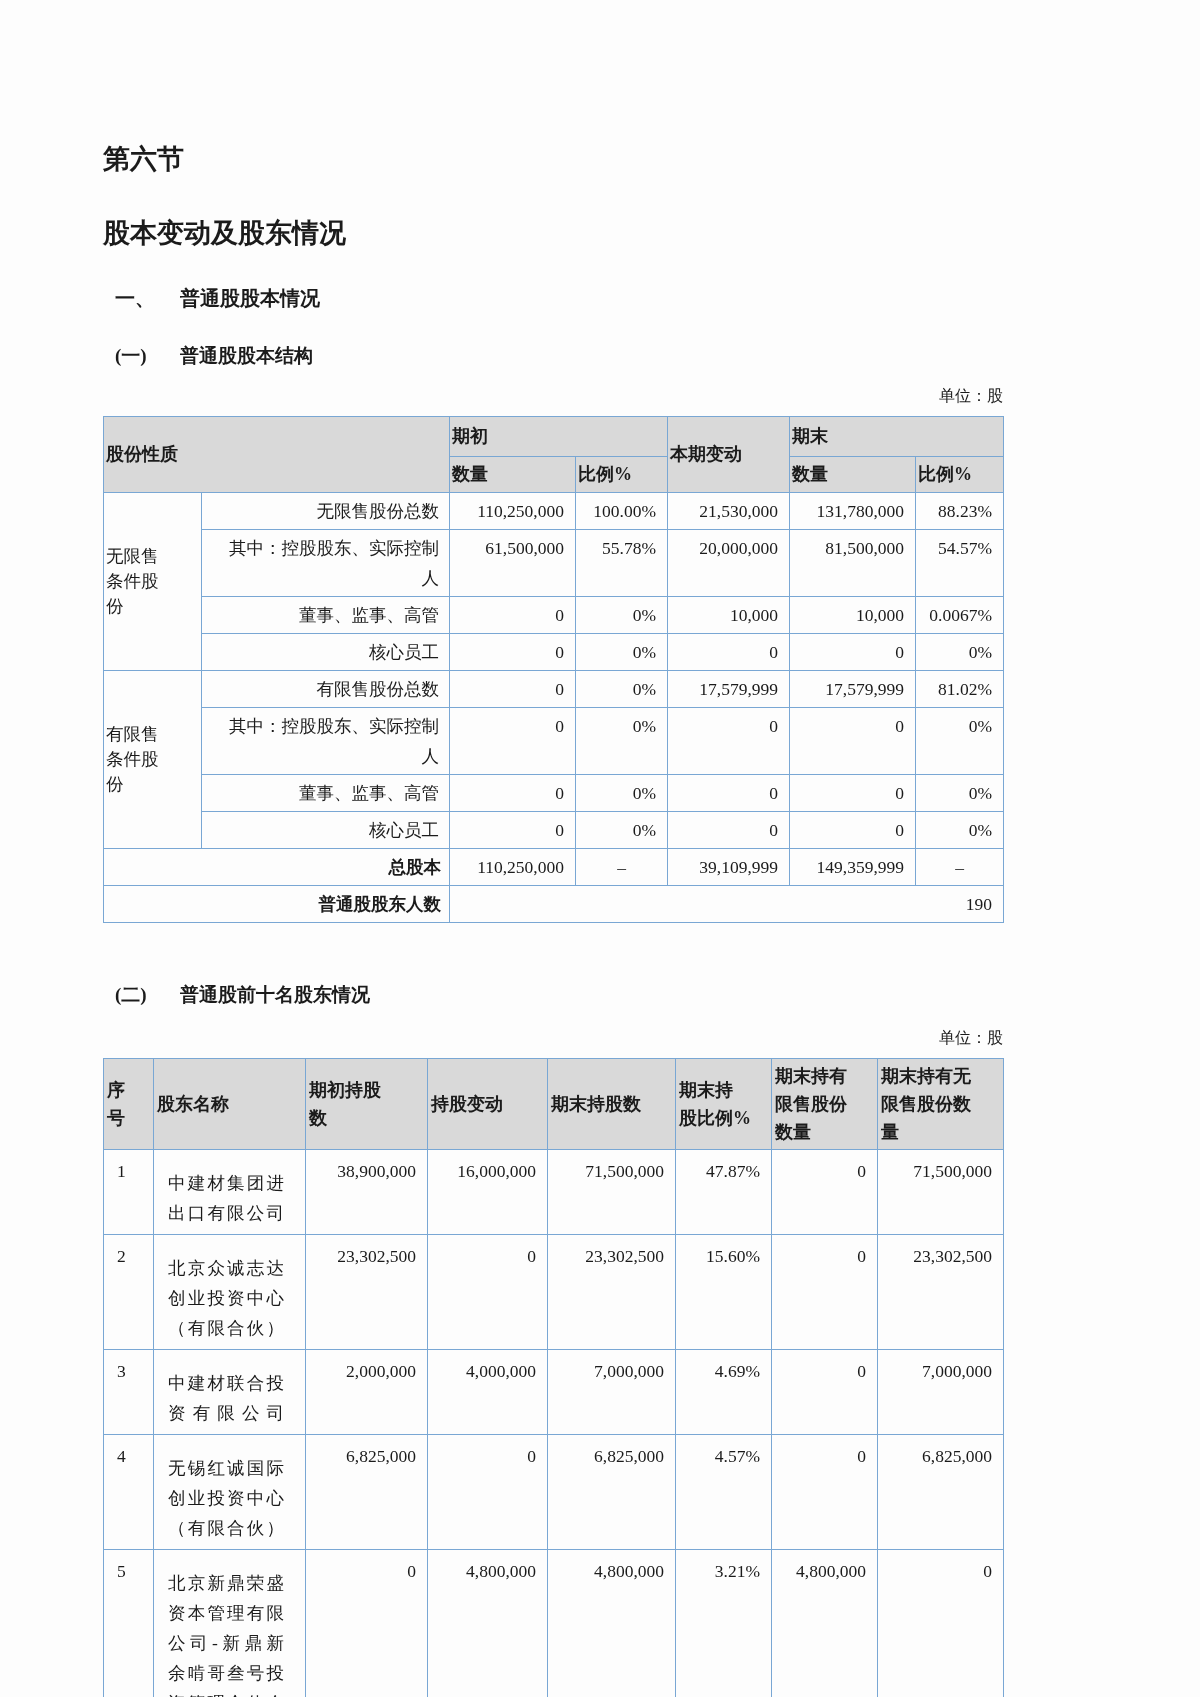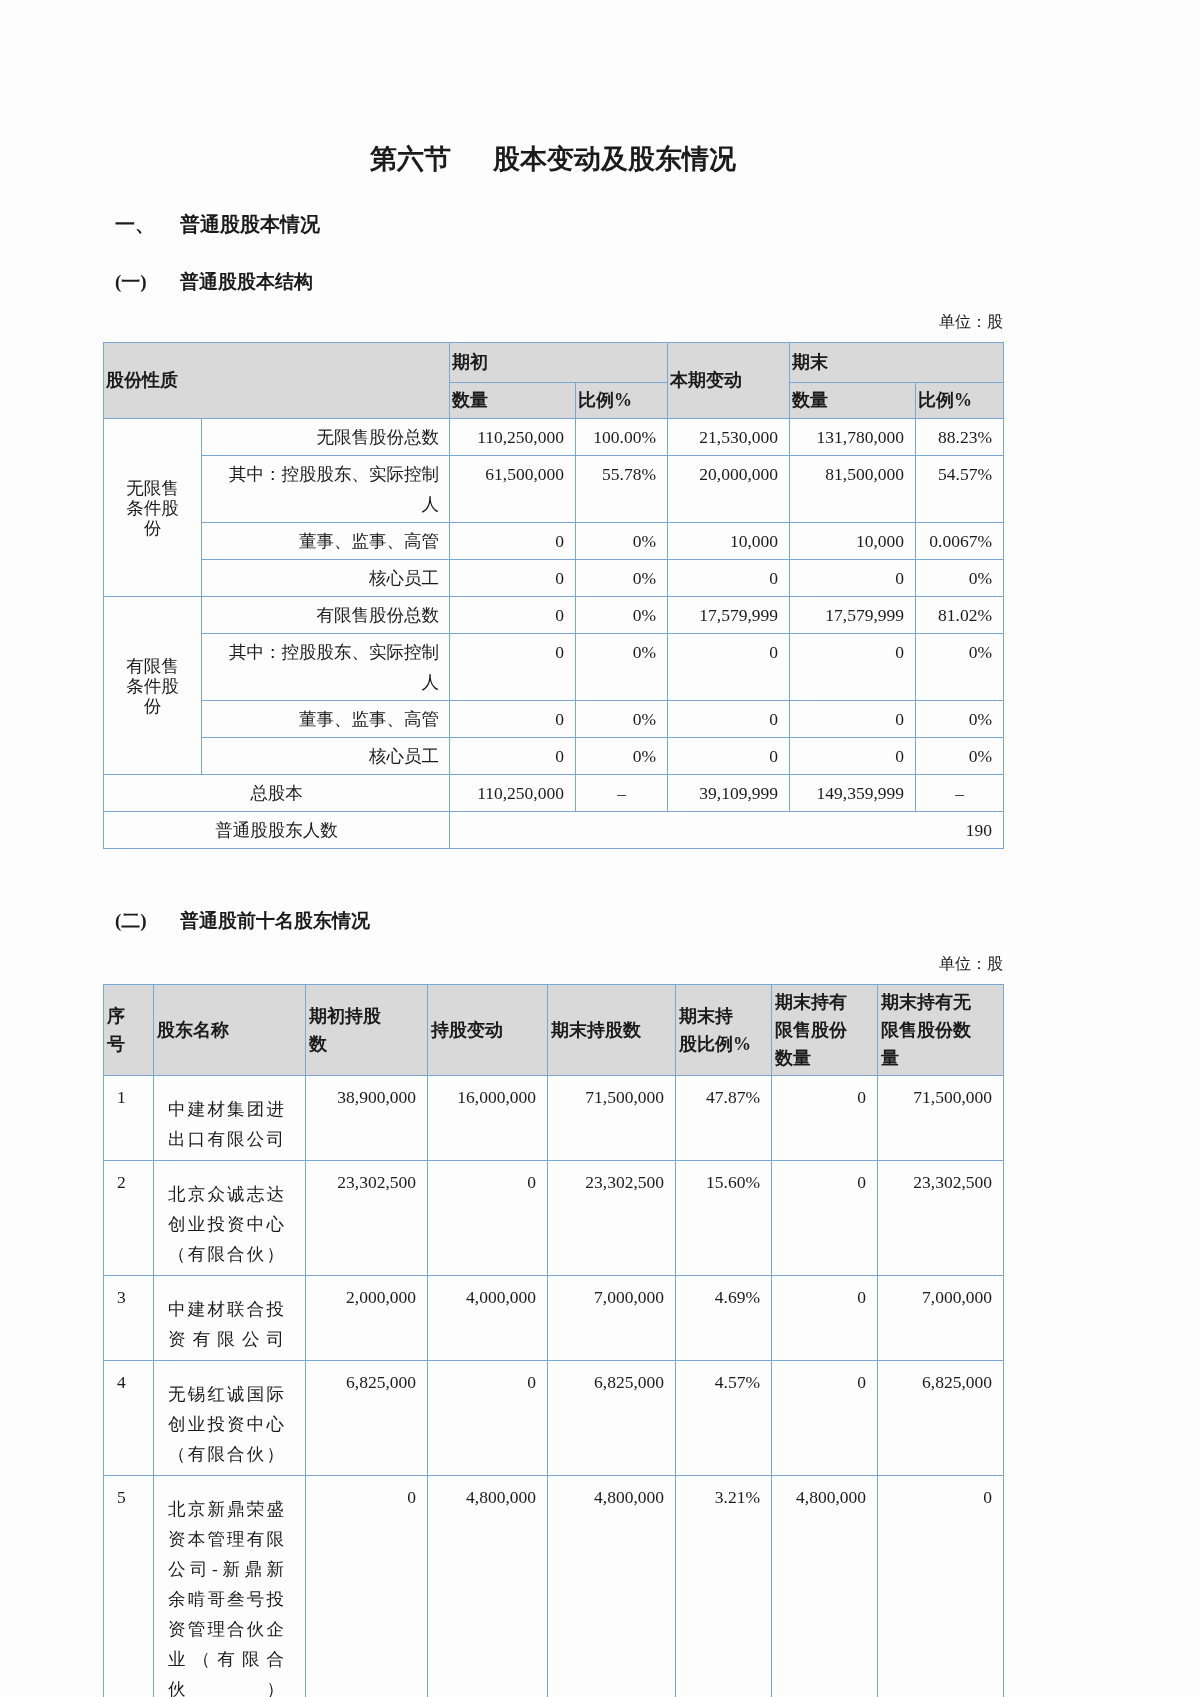--- a/index.html
+++ b/index.html
@@ -9,21 +9,21 @@
   }
   html,body{margin:0;padding:0;}
   body{
     width:1200px;height:1697px;background:#fdfdfd;color:var(--text_color);
     font-family:"Liberation Serif","DejaVu Serif",serif;
     position:relative;overflow:hidden;
   }
   .content{width:900px;margin-left:103px;}
   .doc-title{
     margin:0;padding-top:143px;display:flex;justify-content:center;gap:42px;
-    font-size:27px;font-weight:bold;line-height:32px;
+    font-size:27px;font-weight:bold;line-height:32px;flex-direction:column;
   }
   .heading{display:flex;font-weight:bold;align-items:baseline;}
   .heading .num{width:77px;flex:0 0 77px;padding-left:12px;box-sizing:border-box;}
   .h-level1{margin-top:37px;font-size:20px;line-height:25px;}
   .h-level2{margin-top:33px;font-size:19px;line-height:24px;}
   .h-level2b{margin-top:60px;font-size:19px;line-height:24px;}
   .unit-line{text-align:right;font-size:16px;line-height:22px;margin-top:17px;margin-bottom:0;}
   .unit-line.u2{margin-top:20px;}
 
   table{border-collapse:collapse;table-layout:fixed;width:900px;margin-top:9px;}
@@ -33,27 +33,27 @@
     box-sizing:border-box;vertical-align:top;overflow:hidden;
   }
   th{
     background:var(--header_bg);font-weight:bold;text-align:left;
     vertical-align:middle;white-space:pre-line;font-size:18px;padding:3px 2px;
   }
   .t1 th{line-height:29px;}
   .t1 .hdr1 th{height:40px;}
   .t1 .hdr2 th{height:30px;}
   .group-cell{
-    text-align:center;white-space:pre-line;vertical-align:middle;
-    padding:17px 2px;line-height:20px;
+    text-align:left;white-space:pre-line;vertical-align:middle;
+    padding:17px 2px;line-height:25px;
   }
   .label-cell{text-align:right;padding-left:10px;padding-right:10px;white-space:pre-line;}
   .num-cell{text-align:right;padding-right:11px;font-variant-numeric:tabular-nums;}
   .ctr{text-align:center;padding-right:8px;}
-  .total-label{text-align:center;font-weight:normal;}
+  .total-label{text-align:right;font-weight:bold;}
   .t1 tr.single td{height:37px;}
   .t2 th{line-height:28px;height:88px;padding:3px 3px;}
   .t2 .no-cell{text-align:left;padding-left:13px;}
   .t2 .name-cell{
     white-space:pre-line;text-align:justify;text-align-last:justify;
     padding:18px 21px 6px 14px;line-height:30px;
   }
   .t2 td{padding-top:6px;padding-bottom:6px;line-height:30px;}
   .page-number{margin-top:21px;text-align:center;font-size:17px;}
 </style>

